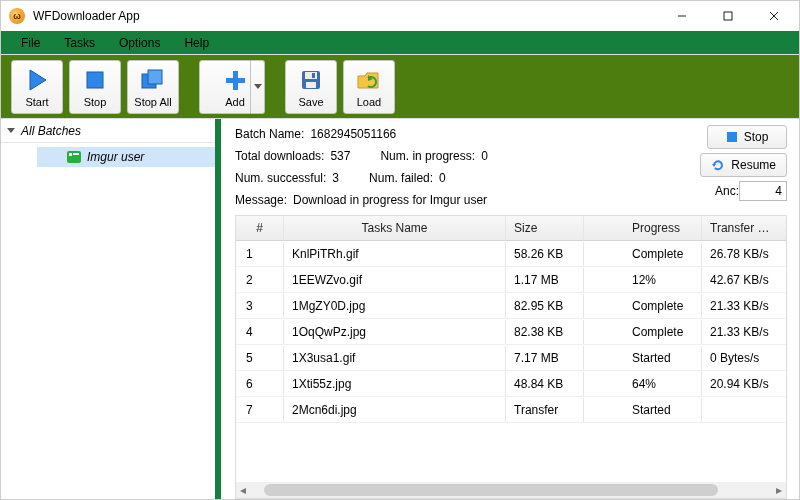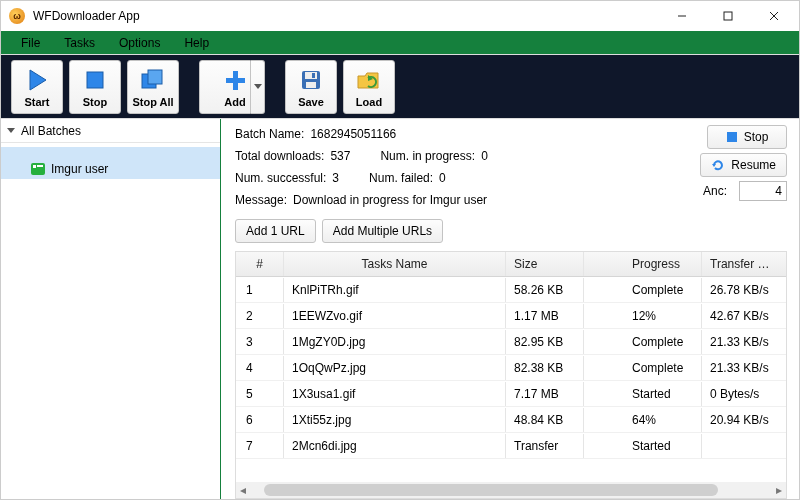--- a/index.html
+++ b/index.html
@@ -8,46 +8,46 @@
   .titlebar { height: 30px; display: flex; align-items: center; padding: 0 2px 0 8px; background: #fff; }
   .titlebar .app-icon { width: 16px; height: 16px; border-radius: 50%; background: radial-gradient(circle at 6px 6px,#ffcf5a,#e07d12); margin-right: 8px; display:flex; align-items:center; justify-content:center; font-size:9px; color:#5b2a00; font-weight:bold;}
   .titlebar .title { flex: 0 0 auto; }
   .titlebar .spacer { flex: 1; }
   .win-btn { width: 46px; height: 30px; display: flex; align-items: center; justify-content: center; }
   .win-btn svg { width: 10px; height: 10px; }
   
   .menubar { height: 24px; display: flex; align-items: center; gap: 4px; padding: 0 10px; border-bottom: 1px solid #ddd; background:#15803d;}
   .menubar .menu-item { padding: 2px 10px; cursor: default; }
   
-  .toolbar { height: 64px; display: flex; align-items: center; padding: 4px 10px; border-bottom: 1px solid #ddd; gap: 6px; background:#0f172a;font-weight:bold;}
+  .toolbar { height: 64px; display: flex; align-items: center; padding: 4px 10px; border-bottom: 1px solid #ddd; gap: 6px; background:#4d7c0f;}
   .tool-btn { width: 52px; height: 54px; display:flex; flex-direction:column; align-items:center; justify-content:center; gap:2px; border:1px solid #c3c3c3; border-radius:3px; background:linear-gradient(#fdfdfd,#f1f1f1); cursor:default; }
   .tool-btn .glyph { width:28px; height:28px; display:flex; align-items:center; justify-content:center; }
   .tool-btn .lbl { font-size:11px; }
   .tool-wrap { display:flex; align-items:center;}
   .dropdown-sliver { width:14px; height:54px; border:1px solid #c3c3c3; border-left:none; border-radius:0 3px 3px 0; display:flex; align-items:center; justify-content:center; background:linear-gradient(#fdfdfd,#f1f1f1);}
   .tool-wrap .tool-btn { border-radius:3px 0 0 3px;padding-left:20px;}
   
   .body { display:flex; height: calc(500px - 30px - 24px - 64px - 2px); }
-  .sidebar { width: 220px; border-right:1px solid #15803d; display:flex; flex-direction:column;}
+  .sidebar { width: 220px; border-right:6px solid #15803d; display:flex; flex-direction:column;font-style:italic;}
   .side-header { display:flex; align-items:center; height:24px; border-bottom:1px solid #e5e5e5; padding:0 6px; gap:6px;}
   .tree { padding:4px 0; }
-  .tree-row { display:flex; align-items:center; gap:6px; padding:15px 6px 3px 30px; }
+  .tree-row { display:flex; align-items:center; gap:6px; padding:3px 6px 3px 30px;margin-left:36px; }
   .tree-row.selected { background:#cfe5f9; }
   .badge-icon { width:14px; height:12px; background:#25b03e; border-radius:2px; position:relative;}
   .badge-icon::before { content:""; position:absolute; left:2px; top:2px; width:3px; height:3px; background:#fff;}
   .badge-icon::after { content:""; position:absolute; left:6px; top:2px; width:6px; height:2px; background:#fff;}
   
   .main { flex:1; display:flex; flex-direction:column; padding:6px 12px 0 14px; min-width:0;}
   .stats-row { position:relative; }
   .stats { display:flex; flex-direction:column; gap:8px; padding:2px 0 8px;}
   .stats .line { display:flex; gap:30px; }
   .kv { display:flex; gap:6px; }
   .side-buttons { position:absolute; right:0; top:0; display:flex; flex-direction:column; gap:4px; align-items:flex-end;}
   .std-btn { height:24px; padding:0 10px; min-width:80px; border:1px solid #c3c3c3; border-radius:3px; background:linear-gradient(#fdfdfd,#efefef); display:flex; align-items:center; justify-content:center; gap:6px; cursor:default;}
-  .anc-row { display:flex; align-items:center; gap:12px;}
+  .anc-row { display:flex; align-items:center; gap:0;}
   .anc-input { width:48px; height:20px; border:1px solid #bbb; text-align:right; padding:0 4px;}
   .url-btns { display:flex; gap:6px; padding:4px 0 8px;}
   
   .table-wrap { flex:1; min-height:0; border:1px solid #ddd; overflow:hidden; display:flex; flex-direction:column;}
   .thead, .trow { display:flex; }
   .thead { background:linear-gradient(#f8f8f8,#ececec); border-bottom:1px solid #d5d5d5;}
   .th, .td { padding:5px 8px; border-right:1px solid #e5e5e5; overflow:hidden; white-space:nowrap; text-overflow:ellipsis;}
   .th { font-weight:400; text-align:left; color:#222; position:relative;}
   .th.center { text-align:center;}
   .col-idx { width:48px; text-align:center;}
@@ -226,28 +226,20 @@
             </svg>
           <span>Resume</span>
         </div>
         <div class="anc-row">
           <span>Anc:</span>
           <input class="anc-input" value="4" style="">
         </div>
       </div>
     </div>
 
-    <div class="url-btns">
-      <div class="std-btn" style="min-width:auto">
-          <span>Add 1 URL</span>
-        </div>
-      <div class="std-btn" style="min-width:auto">
-          <span>Add Multiple URLs</span>
-        </div>
-    </div>
 
     <div class="table-wrap">
       <div class="thead">
         <div class="th col-idx center">#</div>
         <div class="th col-name center">Tasks Name</div>
         <div class="th col-size">Size</div>
         <div class="th col-prog">Progress</div>
         <div class="th col-rate">Transfer Rate</div>
       </div>
       <div class="tbody" id="tbody">

